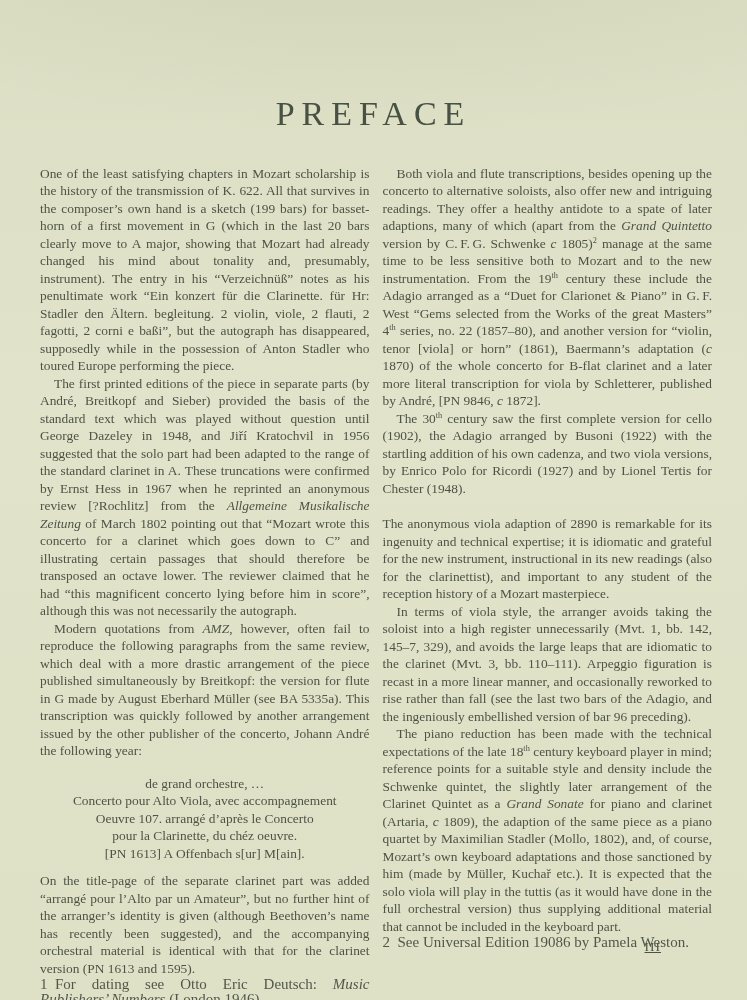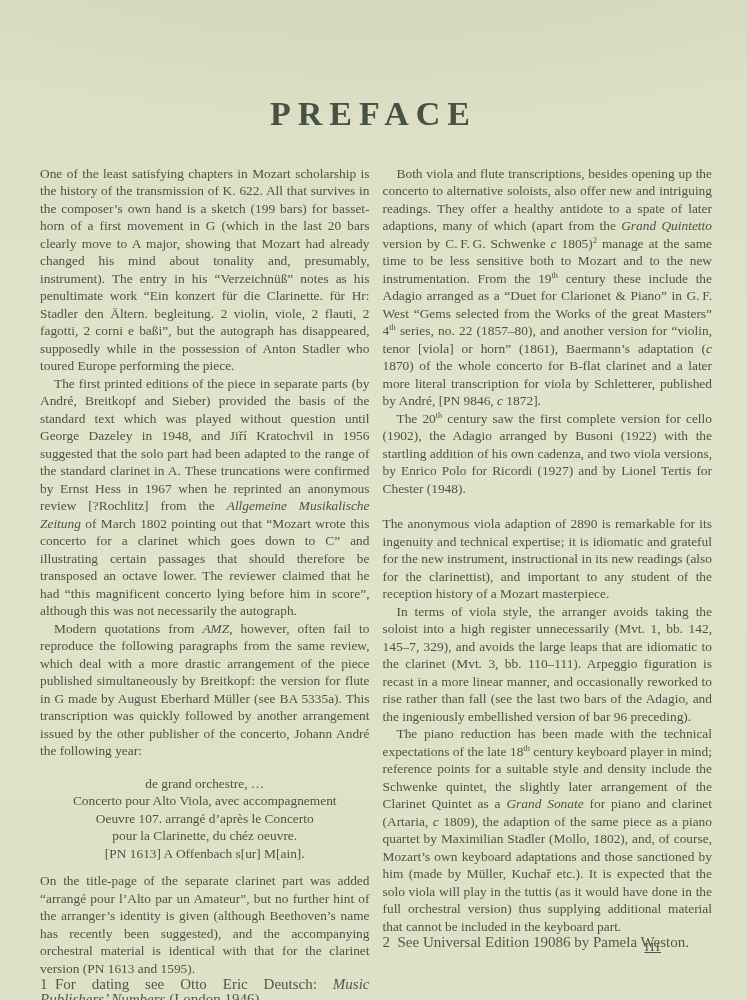--- a/index.html
+++ b/index.html
@@ -17,21 +17,21 @@
       radial-gradient(ellipse 900px 300px at 50% -80px, rgba(100,104,74,0.10), rgba(0,0,0,0) 70%),
       linear-gradient(180deg, #dcdfc4 0%, #e1e3ca 40%, #dfe1c6 100%);
     padding-top: 72px;
     color: #4d5345;
   }
   .title {
     text-align: center;
     font-size: 34px;
     letter-spacing: 7px;
     color: #475144;
-    font-weight: 700;
+    font-weight: 400;
   }
   .columns {
     display: flex;
     gap: 13px;
     padding: 0 35px 0 40px;
     margin-top: 32px;
     height: 762px;
   }
   .col {
     flex: 1 1 0;
@@ -91,21 +91,21 @@
         <div class="qline"><span>[PN 1613] A Offenbach s[ur] M[ain].</span></div>
       </div>
 
       <p><span>On the title-page of the separate clarinet part was added “arrangé pour l’Alto par un Amateur”, but no further hint of the arranger’s identity is given (although Beethoven’s name has recently been suggested), and the accompanying orchestral material is identical with that for the clarinet version (PN 1613 and 1595).</span></p>
 
       <div class="footnote"><span>1 For dating see Otto Eric Deutsch: </span><i>Music Publishers’ Numbers</i><span> (London 1946).</span></div>
     </div>
 
     <div class="col">
       <p class="indent"><span>Both viola and flute transcriptions, besides opening up the concerto to alternative soloists, also offer new and intriguing readings. They offer a healthy antidote to a spate of later adaptions, many of which (apart from the </span><i>Grand Quintetto</i><span> version by C. F. G. Schwenke </span><i>c</i><span> 1805)</span><sup>2</sup><span> manage at the same time to be less sensitive both to Mozart and to the new instrumentation. From the 19</span><sup>th</sup><span> century these include the Adagio arranged as a “Duet for Clarionet &amp; Piano” in G. F. West “Gems selected from the Works of the great Masters” 4</span><sup>th</sup><span> series, no. 22 (1857–80), and another version for “violin, tenor [viola] or horn” (1861), Baermann’s adaptation (</span><i>c</i><span> 1870) of the whole concerto for B-flat clarinet and a later more literal transcription for viola by Schletterer, published by André, [PN 9846, </span><i>c</i><span> 1872].</span></p>
-      <p class="indent"><span>The 20</span><sup>th</sup><span> century saw the first complete version for cello (1902), the Adagio arranged by Busoni (1922) with the startling addition of his own cadenza, and two viola versions, by Enrico Polo for Ricordi (1927) and by Lionel Tertis for Chester (1948).</span></p>
+      <p class="indent"><span>The 30</span><sup>th</sup><span> century saw the first complete version for cello (1902), the Adagio arranged by Busoni (1922) with the startling addition of his own cadenza, and two viola versions, by Enrico Polo for Ricordi (1927) and by Lionel Tertis for Chester (1948).</span></p>
       <p class="gap-before"><span>The anonymous viola adaption of 2890 is remarkable for its ingenuity and technical expertise; it is idiomatic and grateful for the new instrument, instructional in its new readings (also for the clarinettist), and important to any student of the reception history of a Mozart masterpiece.</span></p>
       <p class="indent"><span>In terms of viola style, the arranger avoids taking the soloist into a high register unnecessarily (Mvt. 1, bb. 142, 145–7, 329), and avoids the large leaps that are idiomatic to the clarinet (Mvt. 3, bb. 110–111). Arpeggio figuration is recast in a more linear manner, and occasionally reworked to rise rather than fall (see the last two bars of the Adagio, and the ingeniously embellished version of bar 96 preceding).</span></p>
       <p class="indent"><span>The piano reduction has been made with the technical expectations of the late 18</span><sup>th</sup><span> century keyboard player in mind; reference points for a suitable style and density include the Schwenke quintet, the slightly later arrangement of the Clarinet Quintet as a </span><i>Grand Sonate</i><span> for piano and clarinet (Artaria, </span><i>c</i><span> 1809), the adaption of the same piece as a piano quartet by Maximilian Stadler (Mollo, 1802), and, of course, Mozart’s own keyboard adaptations and those sanctioned by him (made by Müller, Kuchař etc.). It is expected that the solo viola will play in the tuttis (as it would have done in the full orchestral version) thus supplying additional material that cannot be included in the keyboard part.</span></p>
 
       <div class="footnote fn-right"><span>2 See Universal Edition 19086 by Pamela Weston.</span></div>
     </div>
 
   </div>
 
   <div class="page-number">III</div>

